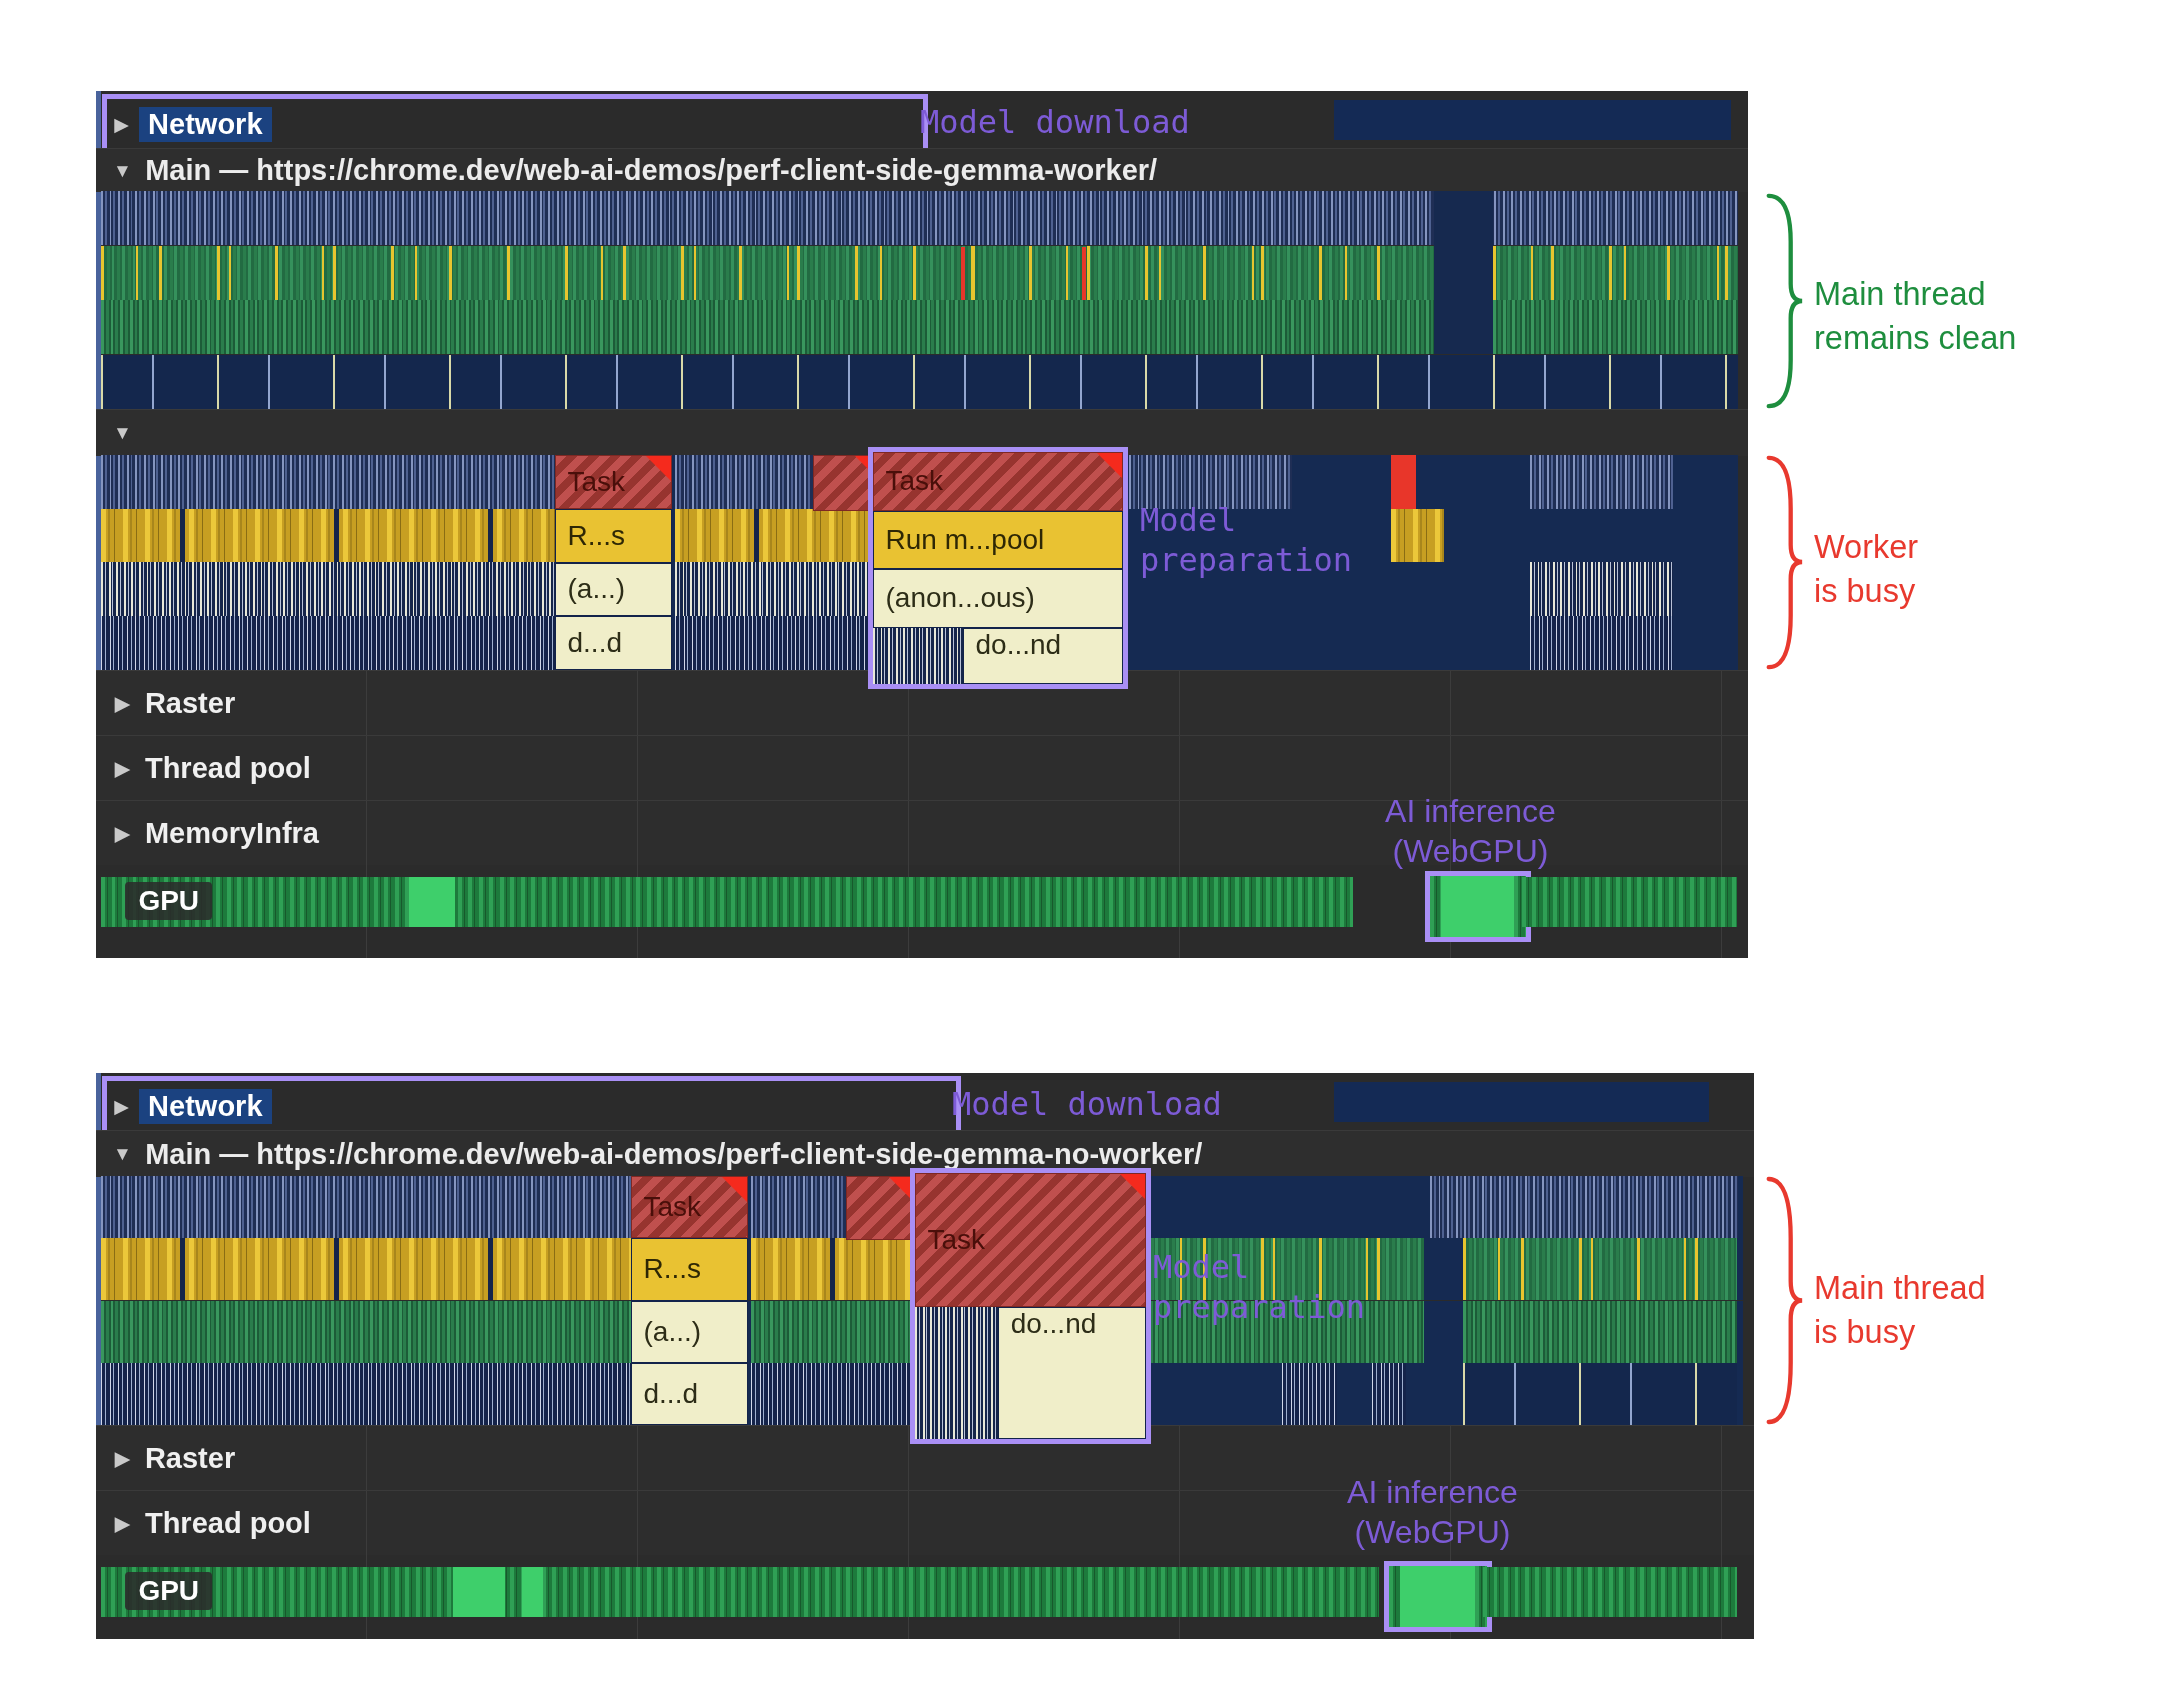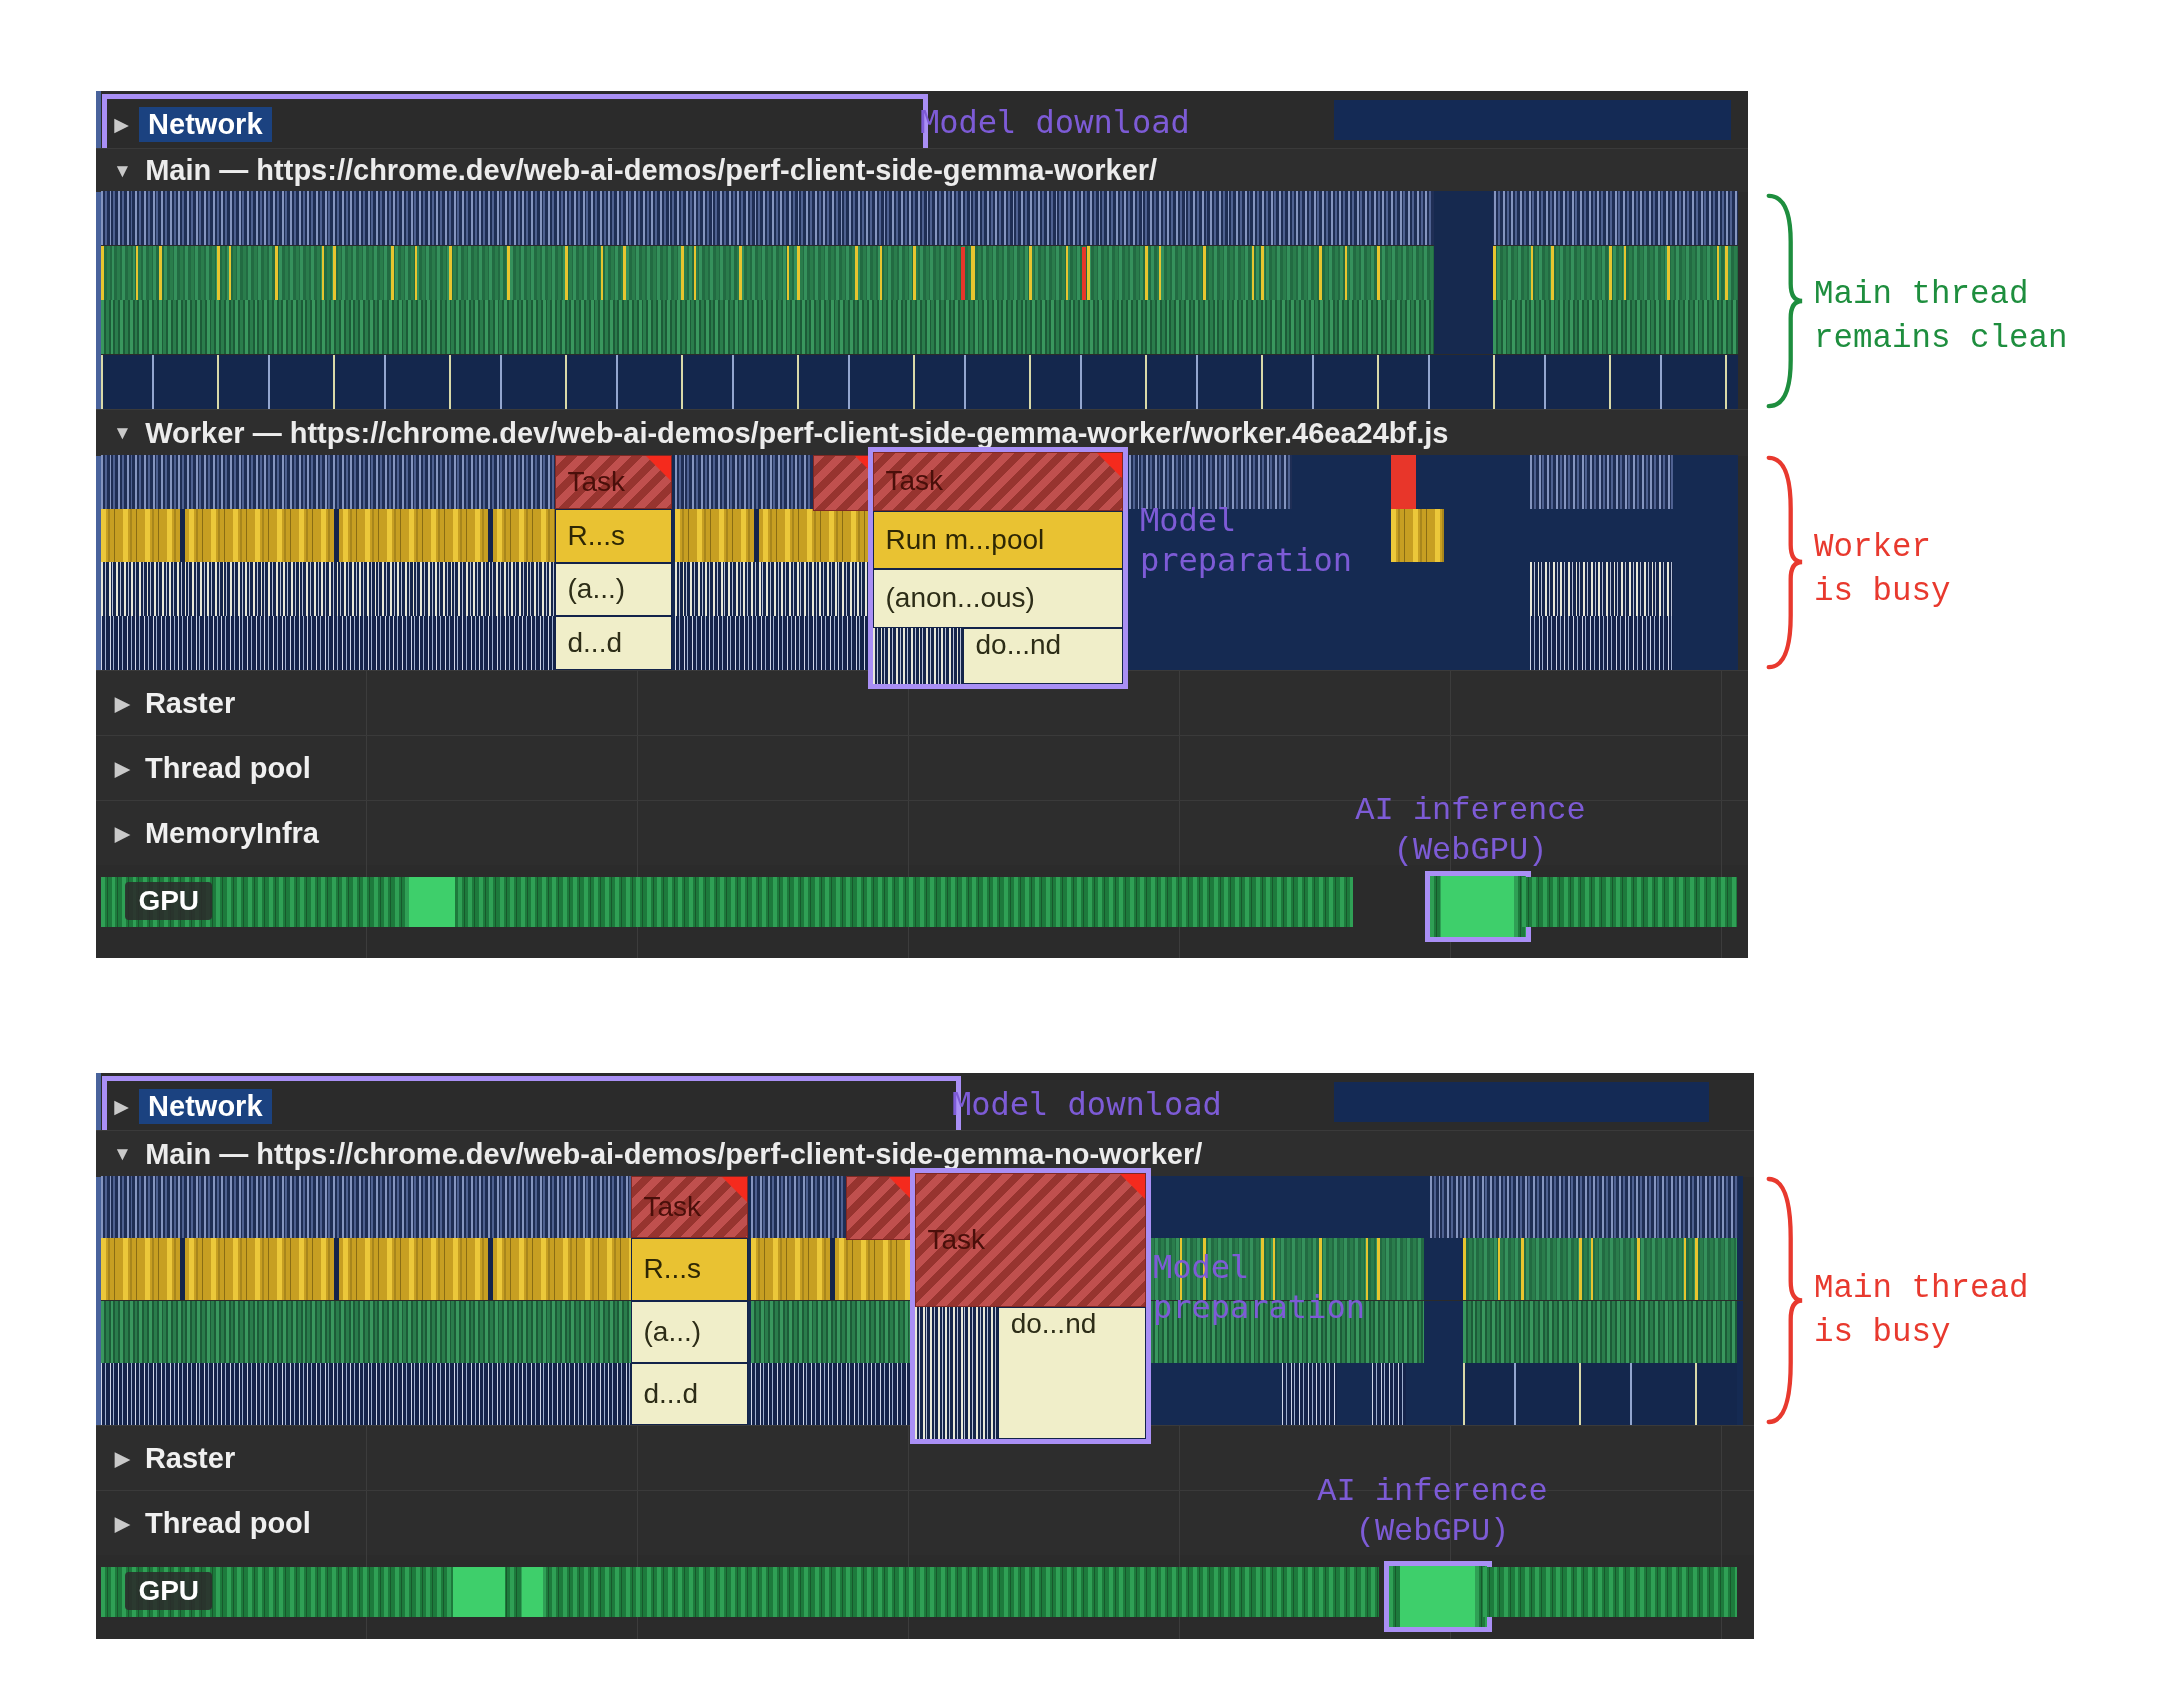--- a/index.html
+++ b/index.html
@@ -42,21 +42,21 @@
   .taskcol>div{flex:1;display:flex;align-items:center;overflow:hidden;}
   .task-red{background:repeating-linear-gradient(135deg,#c0504e 0 7.6px,#97342f 7.6px 15.3px);
             color:#4a0f0a;font-size:28px;padding-left:11.5px;position:relative;border:1px solid #7e2823;}
   .corner{position:absolute;top:0;right:0;width:0;height:0;
           border-top:25px solid #f52a1d;border-left:25px solid transparent;}
   .task-yellow{background:#e9c232;border:1.9px solid #13234a;color:#2e2705;font-size:28px;padding-left:11.5px;white-space:nowrap;}
   .task-pale{background:#f0eec9;border:1.9px solid #13234a;color:#2d2d17;font-size:28px;padding-left:11.5px;white-space:nowrap;}
   .split{align-items:stretch !important;padding:0;}
   .gpu-chip{position:absolute;background:rgba(43,43,43,.88);color:#fff;font-weight:bold;
             font-size:28px;padding:2.9px 13.4px;border-radius:3.8px;z-index:6;}
-  .note{position:absolute;font-family:Liberation Mono, monospace;}
+  .note{position:absolute;font-family:Liberation Sans, sans-serif;}
   .net-chip{background:#1b4280;color:#fff;font-weight:bold;font-size:29px;padding:1px 9.6px;white-space:nowrap;}
   .net-pill{flex:1;background:#9e9e9e;color:#5e5e5e;font-size:28px;padding:2.9px 11.5px;border-radius:5.7px;
             white-space:nowrap;overflow:hidden;}
   svg.brace{position:absolute;}
 </style>
 </head>
 <body>
 
 <div id="canvas">
 
@@ -79,21 +79,20 @@
     <div class="abs st-blue" style="left:4.8px;right:9.6px;top:100px;height:54px"></div>
     <div class="abs st-greenyellow" style="left:4.8px;right:9.6px;top:155px;height:54px"></div>
     <div class="abs st-green" style="left:4.8px;right:9.6px;top:209px;height:54px"></div>
     <div class="abs st-navy-sparse" style="left:4.8px;right:9.6px;top:264px;height:54px"></div>
     <div class="abs" style="left:1338px;top:100px;width:59px;height:163px;background:#16294f"></div>
     <div class="abs" style="left:865px;top:156px;width:3.8px;height:53px;background:#e8362a"></div>
     <div class="abs" style="left:986px;top:156px;width:3.8px;height:53px;background:#e8362a"></div>
 
     <div class="thead" style="top:318px;height:46px">
       <span class="tri">▼</span>
-      <span>Worker — https://chrome.dev/web-ai-demos/perf-client-side-gemma-worker/worker.46ea24bf.js</span>
     </div>
     <div class="wrow" style="left:4.8px;right:9.6px;top:364px;height:54px">
       <div class="seg st-blue" style="left:0;width:454px"></div>
       <div class="seg st-blue" style="left:574px;width:141px"></div>
       <div class="seg st-blue" style="left:1028px;width:163px"></div>
       <div class="seg" style="left:1290px;width:25px;background:#e8362a"></div>
       <div class="seg st-blue" style="left:1429px;width:143px"></div>
     </div>
     <div class="wrow" style="left:4.8px;right:9.6px;top:418px;height:54px">
       <div class="seg st-yellow" style="left:0;width:454px"></div>

